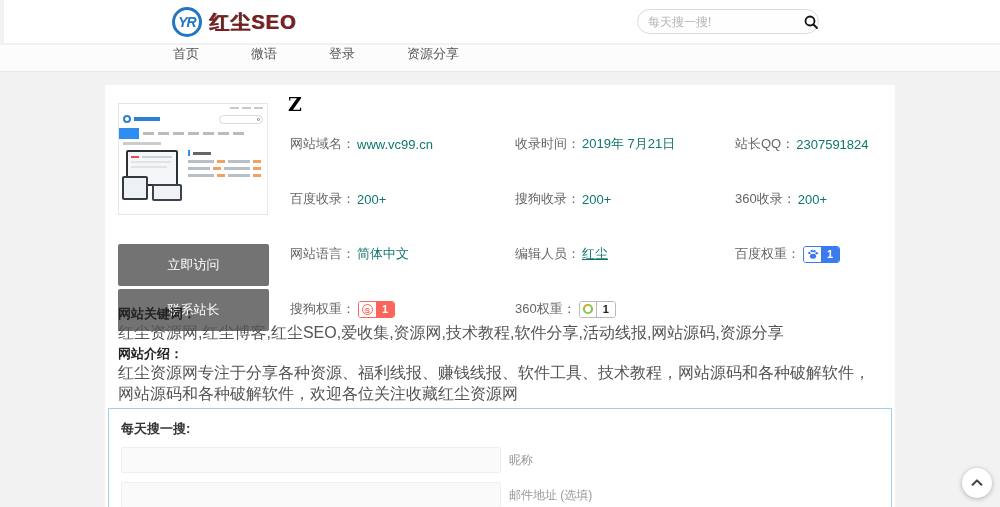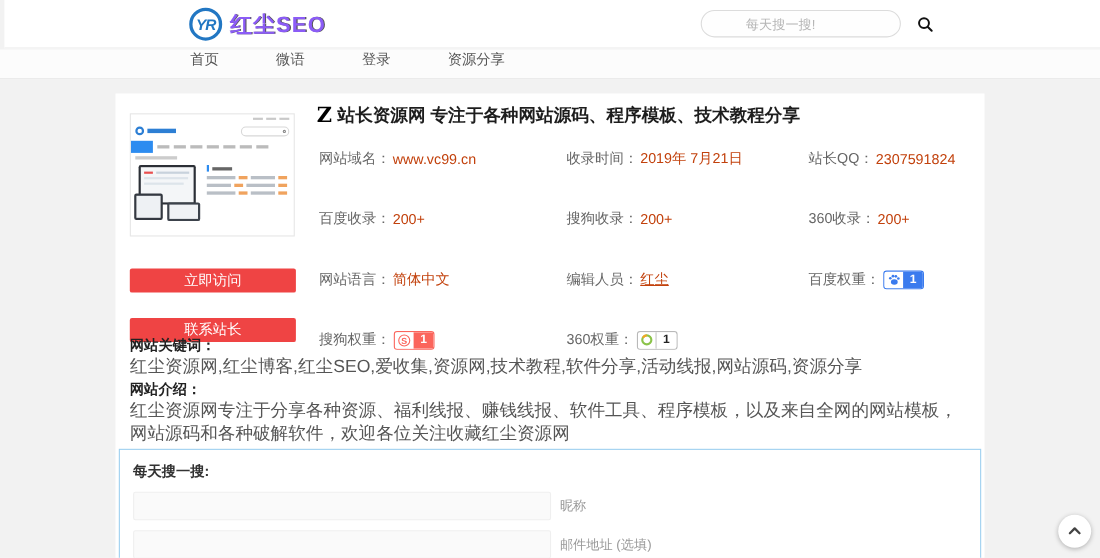--- a/index.html
+++ b/index.html
@@ -7,27 +7,27 @@
               font-family:"Liberation Sans","DejaVu Sans",sans-serif; }
   .page { position:relative; width:1000px; height:507px; }
 
   
   .header { position:absolute; left:4px; top:0; width:1000px; height:44px;
             background:#fff; border-bottom:1px solid #f0f0f0; }
   .logo { position:absolute; left:168px; top:7px; display:flex; align-items:center; cursor:pointer; }
   .logo-circle { width:30px; height:30px; border-radius:50%; border:3px solid #2277c3;
                  background:#fff; display:flex; align-items:center; justify-content:center; }
   .logo-circle span { font-style:italic; font-weight:900; font-size:14px; color:#2277c3; letter-spacing:-1px; }
-  .logo-text { margin-left:7px; font-weight:900; font-size:20px; color:#8b5cf6; letter-spacing:1px;
+  .logo-text { margin-left:7px; font-weight:900; font-size:20px; color:#7f1d1d; letter-spacing:1px;
                text-shadow:1px 0 0 #555; }
   .searchbox { position:absolute; left:633px; top:9px; width:182px; height:25px;
                border:1px solid #dcdcdc; border-radius:13px; background:#fefefe;
                display:flex; align-items:center; padding:0 10px; }
   .searchbox input { flex:1; border:none; outline:none; background:transparent;
-                     font-size:12px; color:#333;margin-left:30px; }
+                     font-size:12px; color:#333; }
   .searchbox input::placeholder { color:#b5b5b5; }
   .search-btn { width:16px; height:16px; cursor:pointer; flex:0 0 auto; }
 
   
   .nav { position:absolute; left:0; top:45px; width:1000px; height:27px; background:#fcfcfc;
          border-bottom:1px solid #e9e9e9; display:flex; padding-left:173px; }
   .nav-item { font-size:13px; color:#555; margin-right:52px; cursor:pointer; }
 
   
   .card { position:absolute; left:105px; top:85px; width:790px; height:440px; background:#fff; }
@@ -73,40 +73,40 @@
 
   
   .site-title { position:absolute; left:183px; top:10px; width:600px; font-size:16px;
                 font-weight:bold; color:#1d1d1d; display:flex; align-items:center; }
   .fav { font-family:"DejaVu Serif",serif; font-weight:900; font-size:19px; color:#000;
          margin-right:5px; line-height:1; }
   .info-grid { position:absolute; left:185px; top:44px; width:600px;
                display:grid; grid-template-columns:200px 195px 205px; grid-auto-rows:30px;gap:25px; }
   .cell { display:flex; align-items:center; font-size:13px; }
   .cell .lbl { color:#666; }
-  .cell .val { color:#c2410c; margin-left:2px; }
+  .cell .val { color:#0f766e; margin-left:2px; }
   .cell .link { text-decoration:underline; cursor:pointer; }
 
   
   .badge { display:inline-flex; height:17px; border-radius:3px; overflow:hidden; margin-left:3px; }
   .badge .ic { width:17px; display:flex; align-items:center; justify-content:center; background:#fff; }
   .badge .num { width:18px; display:flex; align-items:center; justify-content:center;
                 font-size:11px; font-weight:bold; }
   .badge-baidu { border:1px solid #3a7bee; }
   .badge-baidu .num { background:#3a7bee; color:#fff; }
   .badge-sogou { border:1px solid #fb655c; }
   .badge-sogou .ic b { width:11px; height:11px; border:1px solid #fb655c; border-radius:50%;
                        color:#fb655c; font-size:8px; line-height:11px; text-align:center; display:block; }
   .badge-sogou .num { background:#fb655c; color:#fff; }
   .badge-360 { border:1px solid #b9b9b9; }
   .badge-360 .ic { border-right:1px solid #b9b9b9; }
   .badge-360 .num { background:#fff; color:#222; }
 
   
-  .btn { position:absolute; left:13px; width:151px; height:22px; background:#ef4444; color:#fff;
+  .btn { position:absolute; left:13px; width:151px; height:42px; background:#737373; color:#fff;
          font-size:13px; display:flex; align-items:center; justify-content:center;
          border:none; border-radius:2px; cursor:pointer; }
   .btn-visit { top:159px; }
   .btn-contact { top:204px; }
 
   
   .sec-title { position:absolute; left:13px; font-size:13px; font-weight:bold; color:#222; }
   .sec-text { position:absolute; left:13px; width:760px; font-size:16px; color:#555; }
   .kw-title { top:220px;text-align:center; } .kw-text { top:238px; }
   .intro-title { top:260px; } .intro-text { top:278px; }
@@ -218,21 +218,20 @@
               <em></em>
               <i class="w2"></i>
               <em></em>
             </div>
         </div>
       </div>
     </div>
 
     <div class="site-title">
       <span class="fav">Z</span>
-      <span>站长资源网 专注于各种网站源码、程序模板、技术教程分享</span>
     </div>
 
     <div class="info-grid">
       <div class="cell">
         <span class="lbl">网站域名：</span>
         <span class="val">www.vc99.cn</span>
       </div>
       <div class="cell">
         <span class="lbl">收录时间：</span>
         <span class="val">2019年 7月21日</span>
@@ -299,21 +298,21 @@
       </div>
     </div>
 
     <button class="btn btn-visit">立即访问</button>
     <button class="btn btn-contact">联系站长</button>
 
     <div class="sec-title kw-title">网站关键词：</div>
     <div class="sec-text kw-text">红尘资源网,红尘博客,红尘SEO,爱收集,资源网,技术教程,软件分享,活动线报,网站源码,资源分享</div>
 
     <div class="sec-title intro-title">网站介绍：</div>
-    <div class="sec-text intro-text">红尘资源网专注于分享各种资源、福利线报、赚钱线报、软件工具、程序模板，以及来自全网的网站模板，网站源码和各种破解软件，欢迎各位关注收藏红尘资源网</div>
+    <div class="sec-text intro-text">红尘资源网专注于分享各种资源、福利线报、赚钱线报、软件工具、技术教程，网站源码和各种破解软件，网站源码和各种破解软件，欢迎各位关注收藏红尘资源网</div>
 
     <div class="comment">
       <div class="comment-title">每天搜一搜:</div>
       <div class="field-row">
         <input type="text" style="">
         <label>昵称</label>
       </div>
       <div class="field-row">
         <input type="text" style="">
         <label>邮件地址 (选填)</label>

